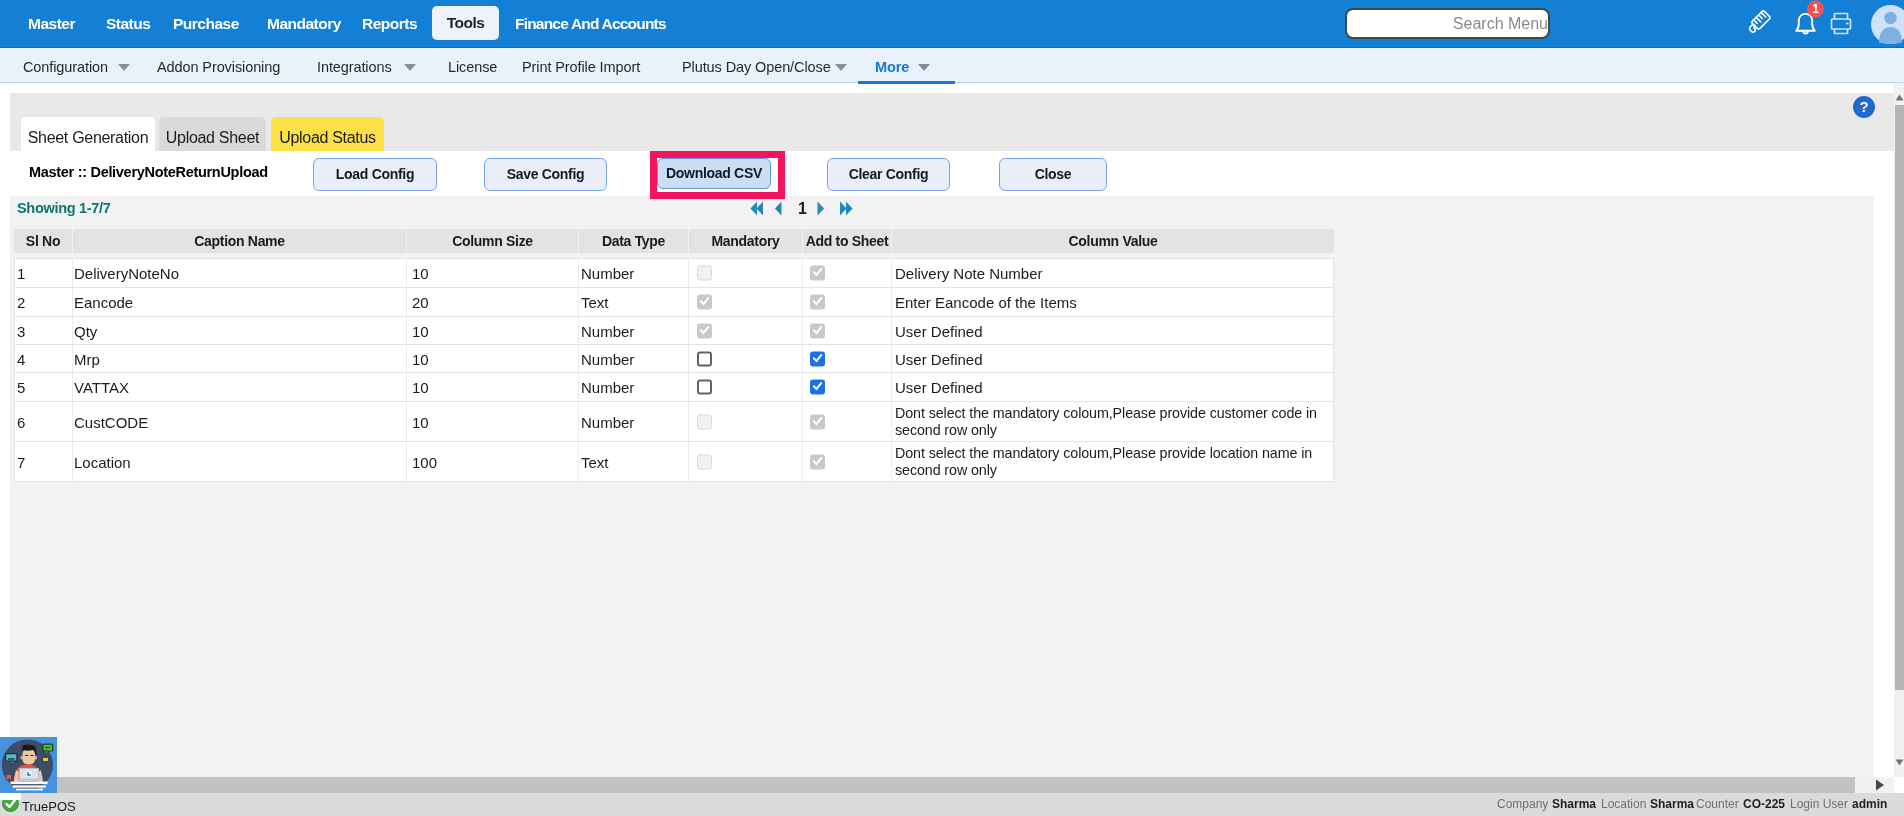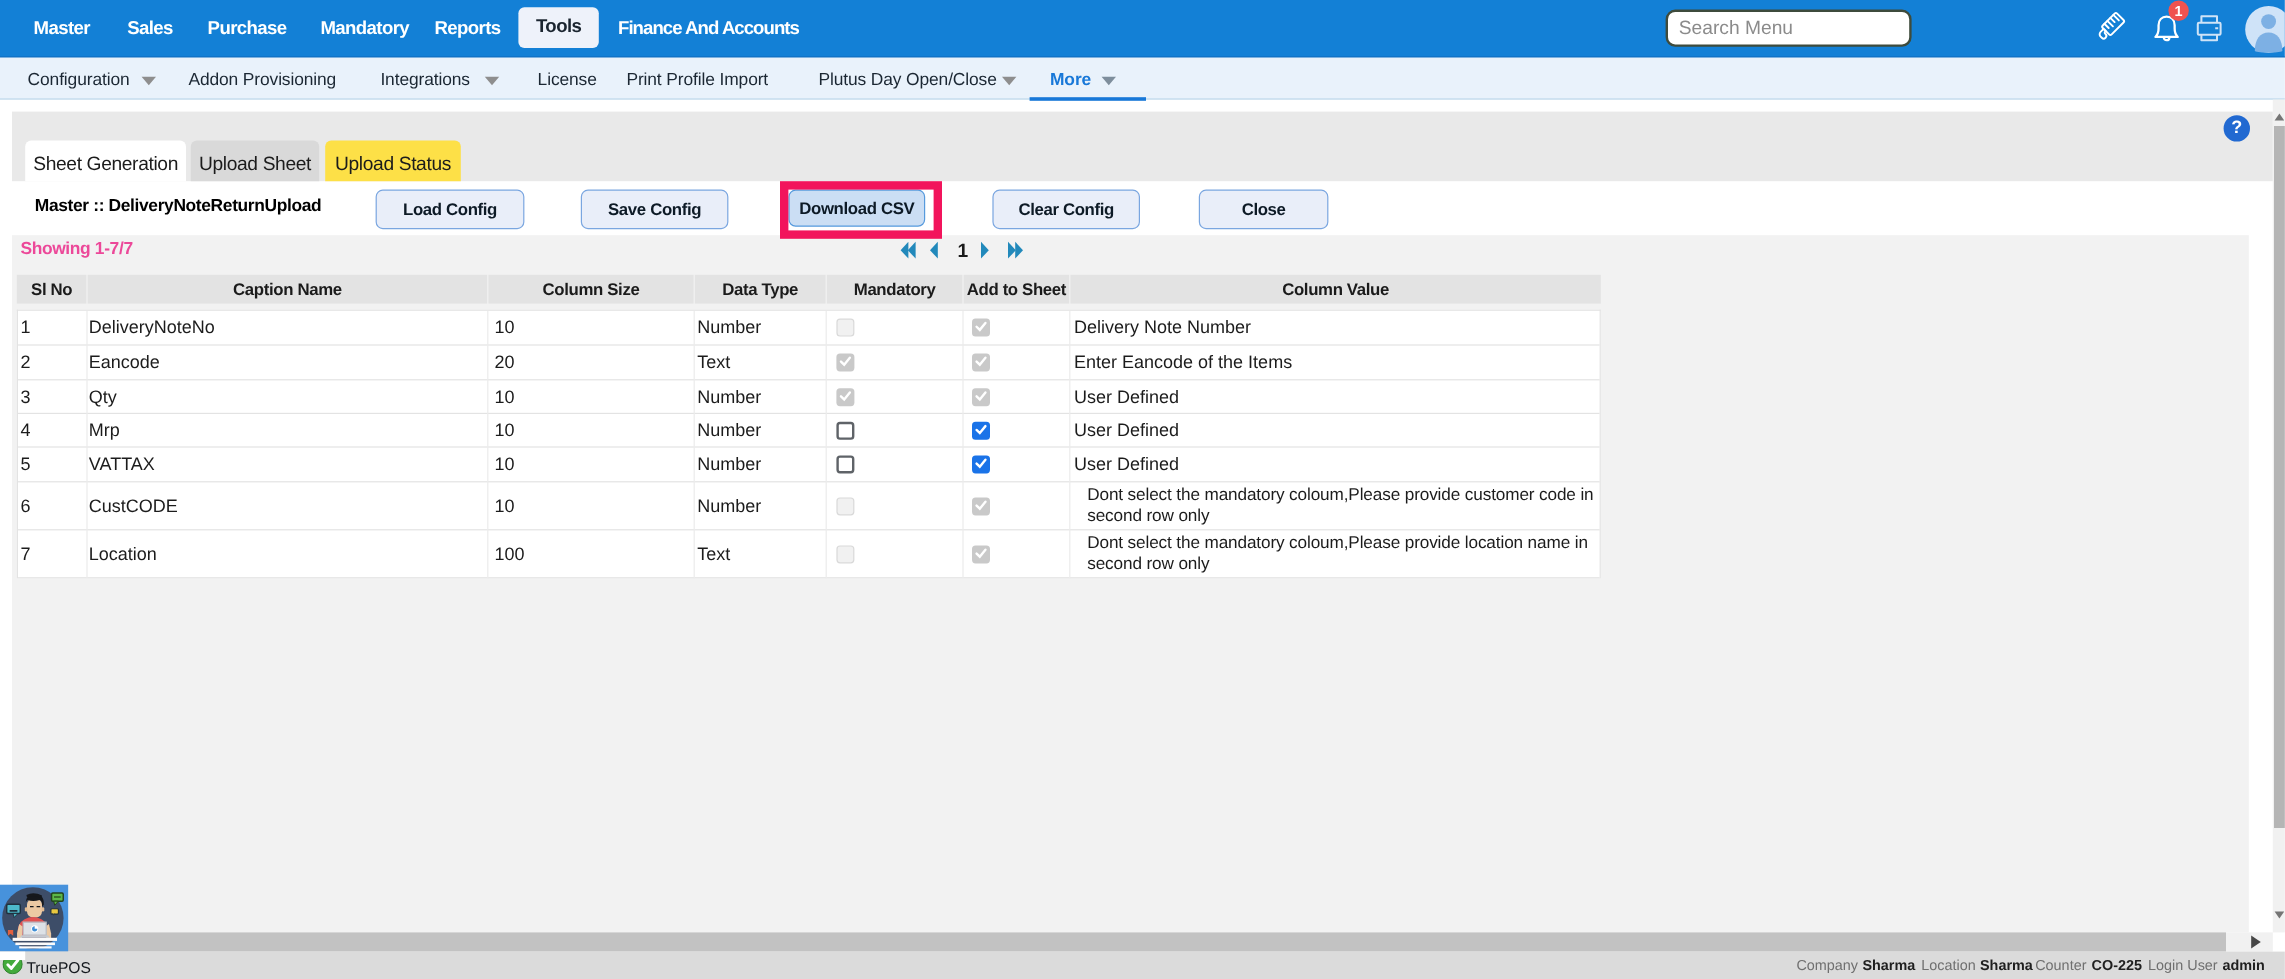--- a/index.html
+++ b/index.html
@@ -7,23 +7,23 @@
     font-family:"Liberation Sans", sans-serif; }
   .abs { position:absolute; }
   
   #topnav { position:absolute; left:0; top:0; width:1904px; height:48px;
     background:#1380d6; border-bottom:1px solid #0f6bbd; }
   .tn { position:absolute; top:0; height:47px; line-height:47px; color:#fff;
     font-weight:bold; font-size:15.5px; letter-spacing:-0.5px; white-space:nowrap; }
   #toolsbox { position:absolute; left:432px; top:6px; width:67px; height:34px;
     background:#eef2fa; border-radius:5px; color:#1b2530; text-align:center;
     line-height:34px; font-weight:bold; font-size:15.5px; letter-spacing:-0.5px; }
-  #search { position:absolute; left:1388px; top:8px; width:205px; height:31px;
+  #search { position:absolute; left:1345px; top:8px; width:205px; height:31px;
     background:#fff; border:2px solid #3e4b3c; border-radius:8px;
-    font-size:16px; color:#8b8b8b; line-height:27px; padding-left:9px; }
+    font-size:16px; color:#8b8b8b; line-height:27px; padding-left:9px;text-align:right; }
   
   #subnav { position:absolute; left:0; top:48px; width:1904px; height:35px;
     background:#e9f2fb; border-bottom:1px solid #bdd7e9; }
   .sn { position:absolute; top:50px; height:34px; line-height:34px; color:#1b2733;
     font-size:14.5px; letter-spacing:-0.1px; white-space:nowrap; }
   .tri { position:absolute; width:0; height:0; border-left:6px solid transparent;
     border-right:6px solid transparent; border-top:7px solid #8e8e8e; top:64px; }
   #moreline { position:absolute; left:858px; top:81px; width:97px; height:3px;
     background:#1878d8; }
   
@@ -39,21 +39,21 @@
   #pinkbox { position:absolute; left:650px; top:151px; width:135px; height:48px;
     border:7px solid #f2145c; z-index:5; }
   
   .hd { position:absolute; top:229px; height:24px; background:#e3e3e3;
     font-weight:bold; font-size:14px; letter-spacing:-0.3px; color:#1b1b1b; text-align:center;
     line-height:24px; white-space:nowrap; }
   .trow { position:relative; border-bottom:1px solid #e3e3e3; }
   .vl { position:absolute; top:0; bottom:0; width:1px; background:#ececec; z-index:3 }
   .ct { position:absolute; font-size:15px; color:#1c1c1c; white-space:nowrap;
         top:50%; transform:translateY(-50%); line-height:17px; }
-  .ct2 { font-size:14.3px; letter-spacing:-0.1px;margin-left:11px; }
+  .ct2 { font-size:14.3px; letter-spacing:-0.1px; }
   .cb { position:absolute; width:15px; height:15px; border-radius:3px;
         top:50%; transform:translateY(-50%); }
   .cb-dis { background:#f1f1f1; border:1px solid #d9d9d9; }
   .cb-dch { background:#c9c9c9; }
   .cb-en  { background:#fff; border:2px solid #5f6368; }
   .cb-bl  { background:#1a73e8; }
   .ck { position:absolute; left:1px; top:0px; width:13px; height:13px; }
   
   #vsb { position:absolute; left:1894px; top:83px; width:10px; height:694px; background:#f1f1f1; }
   #vthumb { position:absolute; left:1895px; top:105px; width:9px; height:585px; background:#b5b5b5; }
@@ -61,21 +61,21 @@
   #hthumb { position:absolute; left:0; top:777px; width:1855px; height:16px; background:#c2c2c2; }
   #statusbar { position:absolute; left:0; top:793px; width:1904px; height:23px; background:#dbdbdb; }
   .st { position:absolute; top:793px; height:38px; line-height:23px; font-size:12px; color:#6f6f6f; white-space:nowrap; }
   .stb { font-weight:bold; color:#1f1f1f; }
 </style>
 </head>
 <body>
 
 <div id="topnav"></div>
 <span class="tn" style="left:28px">Master</span>
-<span class="tn" style="left:106px">Sales</span>
+<span class="tn" style="left:106px">Status</span>
 <span class="tn" style="left:173px">Purchase</span>
 <span class="tn" style="left:267px">Mandatory</span>
 <span class="tn" style="left:362px">Reports</span>
 <div id="toolsbox">Tools</div>
 <span class="tn" style="left:515px; letter-spacing:-0.8px">Finance And Accounts</span>
 <div id="search">Search Menu</div>
 <svg id="icons" class="abs" style="left:1740px; top:0" width="164" height="46" viewBox="0 0 164 46">
 
   <g transform="translate(19,23) rotate(-45)" stroke="#fff" fill="none" stroke-width="1.6" stroke-linejoin="round" stroke-linecap="round">
     <rect x="-5" y="-6" width="17" height="10.5" rx="1.5"></rect>
@@ -123,21 +123,21 @@
 <div class="tab" style="left:271px; width:113px; background:#fde047;">Upload Status</div>
 <span class="abs" style="left:29px; top:156px; height:33px; line-height:33px; font-weight:bold; font-size:14.5px; letter-spacing:-0.3px; color:#000000">Master :: DeliveryNoteReturnUpload</span>
 <div class="btn" style="left:313px; width:124px;">Load Config</div>
 <div class="btn" style="left:484px; width:123px;">Save Config</div>
 <div class="btn" style="left:657px; width:114px; height:31px; line-height:29px; background:#cbdef4; border-color:#569add;">Download CSV</div>
 <div class="btn" style="left:827px; width:123px;">Clear Config</div>
 <div class="btn" style="left:999px; width:108px;">Close</div>
 <div id="pinkbox"></div>
 
 <div id="blockF"></div>
-<span class="abs" style="left:17px; top:196px; height:25px; line-height:25px; font-weight:bold; font-size:14.5px; letter-spacing:-0.3px; color:#ec4899">Showing 1-7/7</span>
+<span class="abs" style="left:17px; top:196px; height:25px; line-height:25px; font-weight:bold; font-size:14.5px; letter-spacing:-0.3px; color:#0f766e">Showing 1-7/7</span>
 <svg id="pager" class="abs" style="left:744px; top:199px" width="116" height="20" viewBox="0 0 116 20">
   <g fill="#2289bb">
     <polygon points="13,2.5 6.5,9.5 13,16.5"></polygon>
       <polygon points="19,2.5 12.5,9.5 19,16.5"></polygon>
     <polygon points="37.5,2.5 31,9.5 37.5,16.5"></polygon>
     <polygon points="73.5,2.5 80,9.5 73.5,16.5"></polygon>
     <polygon points="96,2.5 102.5,9.5 96,16.5"></polygon>
       <polygon points="102,2.5 108.5,9.5 102,16.5"></polygon>
   </g>
   <text x="54" y="15" font-size="16" font-weight="bold" fill="#1b1b1b" font-family="Liberation Sans, sans-serif">1</text>

